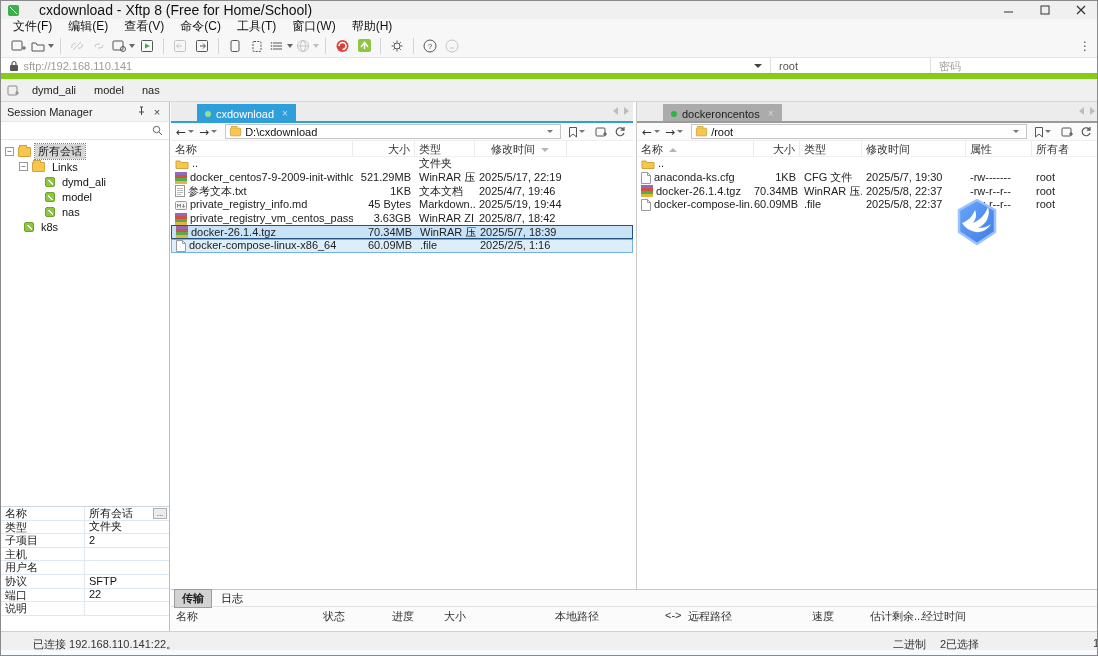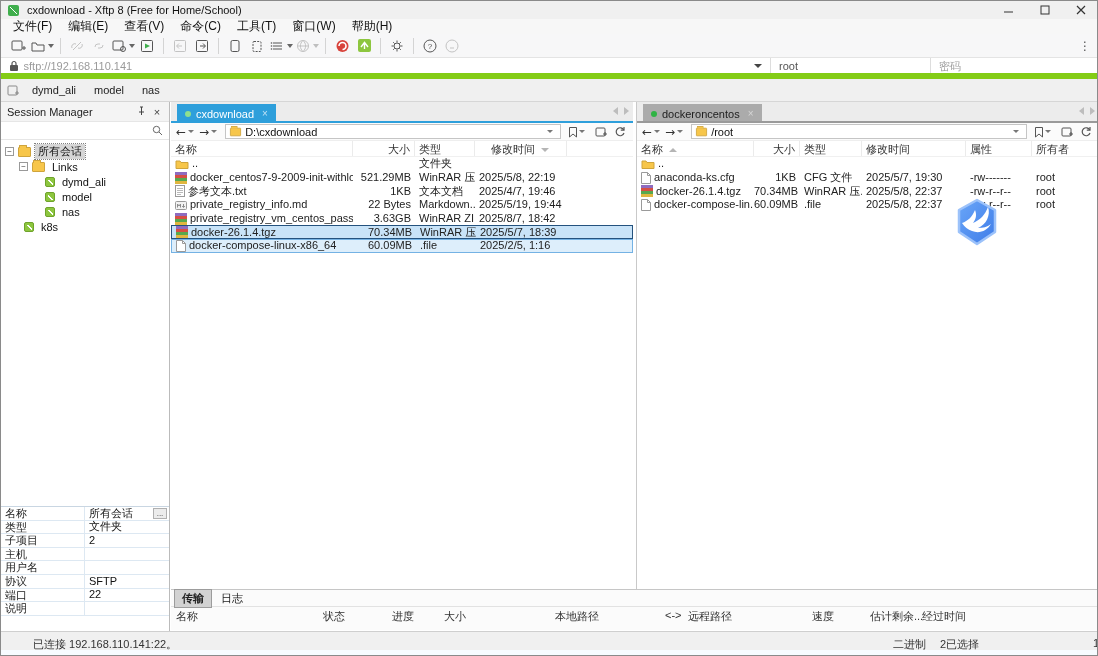--- a/index.html
+++ b/index.html
@@ -5,21 +5,21 @@
   * { margin:0; padding:0; box-sizing:border-box; }
   html,body { background:#d8d8d8; }
   body { font-family:"Liberation Sans","DejaVu Sans",sans-serif; font-size:11px; color:#222; }
   .win { position:relative; width:1098px; height:656px; background:#fff; border:1px solid #8a8a8a; overflow:hidden; }
 
   
   .titlebar { position:absolute; left:0; top:0; width:1098px; height:18px; background:#f0f0f0; display:flex; align-items:center; }
   .appicon { width:11px; height:11px; margin:0 8px 0 7px; background:#3fae4c; border-radius:2px; position:relative; }
   .appicon:before { content:""; position:absolute; left:2px; top:2px; width:7px; height:7px;
     background:linear-gradient(45deg,transparent 45%,#fff 45%,#fff 55%,transparent 55%); }
-  .title-text { font-size:11px; color:#111; }
+  .title-text { font-size:14px; color:#111;margin-left:12px; }
   .wincontrols { margin-left:auto; display:flex; height:18px; }
   .winbtn { width:36px; height:18px; display:flex; align-items:center; justify-content:center; color:#333; font-size:12px; cursor:default; }
   .winbtn svg { display:block; }
 
   
   .menubar { position:absolute; left:0; top:18px; width:1098px; height:15px; background:#f7f7f7; display:flex; align-items:center; padding-left:4px; }
   .menu-item { padding:0 8px; font-size:12px; color:#111; line-height:15px; }
 
   
   .toolbar { position:absolute; left:0; top:33px; width:1098px; height:24px; background:#f7f7f8; border-bottom:1px solid #e4e4e4; display:flex; align-items:center; padding:0 6px; }
@@ -68,21 +68,21 @@
   .props { position:absolute; left:0; top:404px; width:168px; border-top:1px solid #c9d6e2; background:#fff; }
   .prow { display:flex; height:13.6px; border-bottom:1px solid #dde8f2; align-items:center; }
   .plabel { width:84px; padding-left:4px; color:#222; border-right:1px solid #dde8f2; height:100%; line-height:13px; }
   .pvalue { flex:1; padding-left:4px; color:#111; line-height:13px; position:relative; }
   .pmore { position:absolute; right:2px; top:1px; width:14px; height:11px; background:#ececec; border:1px solid #b0b0b0; font-size:8px; line-height:9px; text-align:center; color:#333; }
 
   
   .pane { position:absolute; top:101px; height:487px; background:#fff; }
   .pane-left { left:170px; width:462px; }
   .pane-right { left:635px; width:463px; border-left:1px solid #c9c9c9; }
-  .tabbar { height:21px; background:#ececec; position:relative; display:flex; align-items:flex-end; }
+  .tabbar { height:21px; background:#ececec; position:relative; display:flex; align-items:flex-end;padding-left:20px; }
   .ftab { height:19px; margin-left:6px; padding:0 8px; display:flex; align-items:center; font-size:11px; }
   .ftab .dot { width:6px; height:6px; border-radius:50%; margin-right:5px; }
   .ftab .tclose { margin-left:8px; font-size:10px; }
   .ftab.active { background:#2e9fdb; color:#fff; }
   .ftab.active .dot { background:#8fe08f; }
   .ftab.active .tclose { color:#bfe2f5; }
   .ftab.inactive { background:#ababab; color:#1d1d1d; }
   .ftab.inactive .dot { background:#2fb344; }
   .ftab.inactive .tclose { color:#d6d6d6; }
   .tab-underline { position:absolute; left:0; bottom:0; width:100%; height:2px; }
@@ -462,21 +462,21 @@
             <svg class="icn" width="12" height="12">
               <rect x="0" y="0" width="12" height="3" fill="#8e6bbf"></rect>
               <rect x="0" y="3" width="12" height="3" fill="#d64f43"></rect>
               <rect x="0" y="6" width="12" height="3" fill="#58a84e"></rect>
               <rect x="0" y="9" width="12" height="3" fill="#e0b63f"></rect>
             </svg>
             <span>docker_centos7-9-2009-init-withlocaly...</span>
           </div>
         <div class="fcell lc2 ralign">521.29MB</div>
         <div class="fcell lc3">WinRAR 压...</div>
-        <div class="fcell lc4">2025/5/8, 22:19</div>
+        <div class="fcell lc4">2025/5/17, 22:19</div>
       </div>
       <div class="frow">
         <div class="fcell fname lc1">
             <svg class="icn" width="10" height="12">
               <rect x="0.5" y="0.5" width="9" height="11" fill="#fff" stroke="#9a9a9a"></rect>
               <path d="M2 3.5h6 M2 5.5h6 M2 7.5h6 M2 9.5h4" stroke="#b9b9b9"></path>
             </svg>
             <span>参考文本.txt</span>
           </div>
         <div class="fcell lc2 ralign">1KB</div>
@@ -484,21 +484,21 @@
         <div class="fcell lc4">2025/4/7, 19:46</div>
       </div>
       <div class="frow">
         <div class="fcell fname lc1">
             <svg class="icn" width="12" height="10">
               <rect x="0.5" y="1.5" width="11" height="8" rx="1" fill="#f2f2f2" stroke="#9a9a9a"></rect>
               <path d="M2.5 7.5 V4 l1.5 2 1.5-2 v3.5 M8.5 4 v3 M7.2 6 l1.3 1.5 L9.8 6" stroke="#8a8a8a" fill="none"></path>
             </svg>
             <span>private_registry_info.md</span>
           </div>
-        <div class="fcell lc2 ralign">22 Bytes</div>
+        <div class="fcell lc2 ralign">45 Bytes</div>
         <div class="fcell lc3">Markdown...</div>
         <div class="fcell lc4">2025/5/19, 19:44</div>
       </div>
       <div class="frow">
         <div class="fcell fname lc1">
             <svg class="icn" width="12" height="12">
               <rect x="0" y="0" width="12" height="3" fill="#8e6bbf"></rect>
               <rect x="0" y="3" width="12" height="3" fill="#d64f43"></rect>
               <rect x="0" y="6" width="12" height="3" fill="#58a84e"></rect>
               <rect x="0" y="9" width="12" height="3" fill="#e0b63f"></rect>

